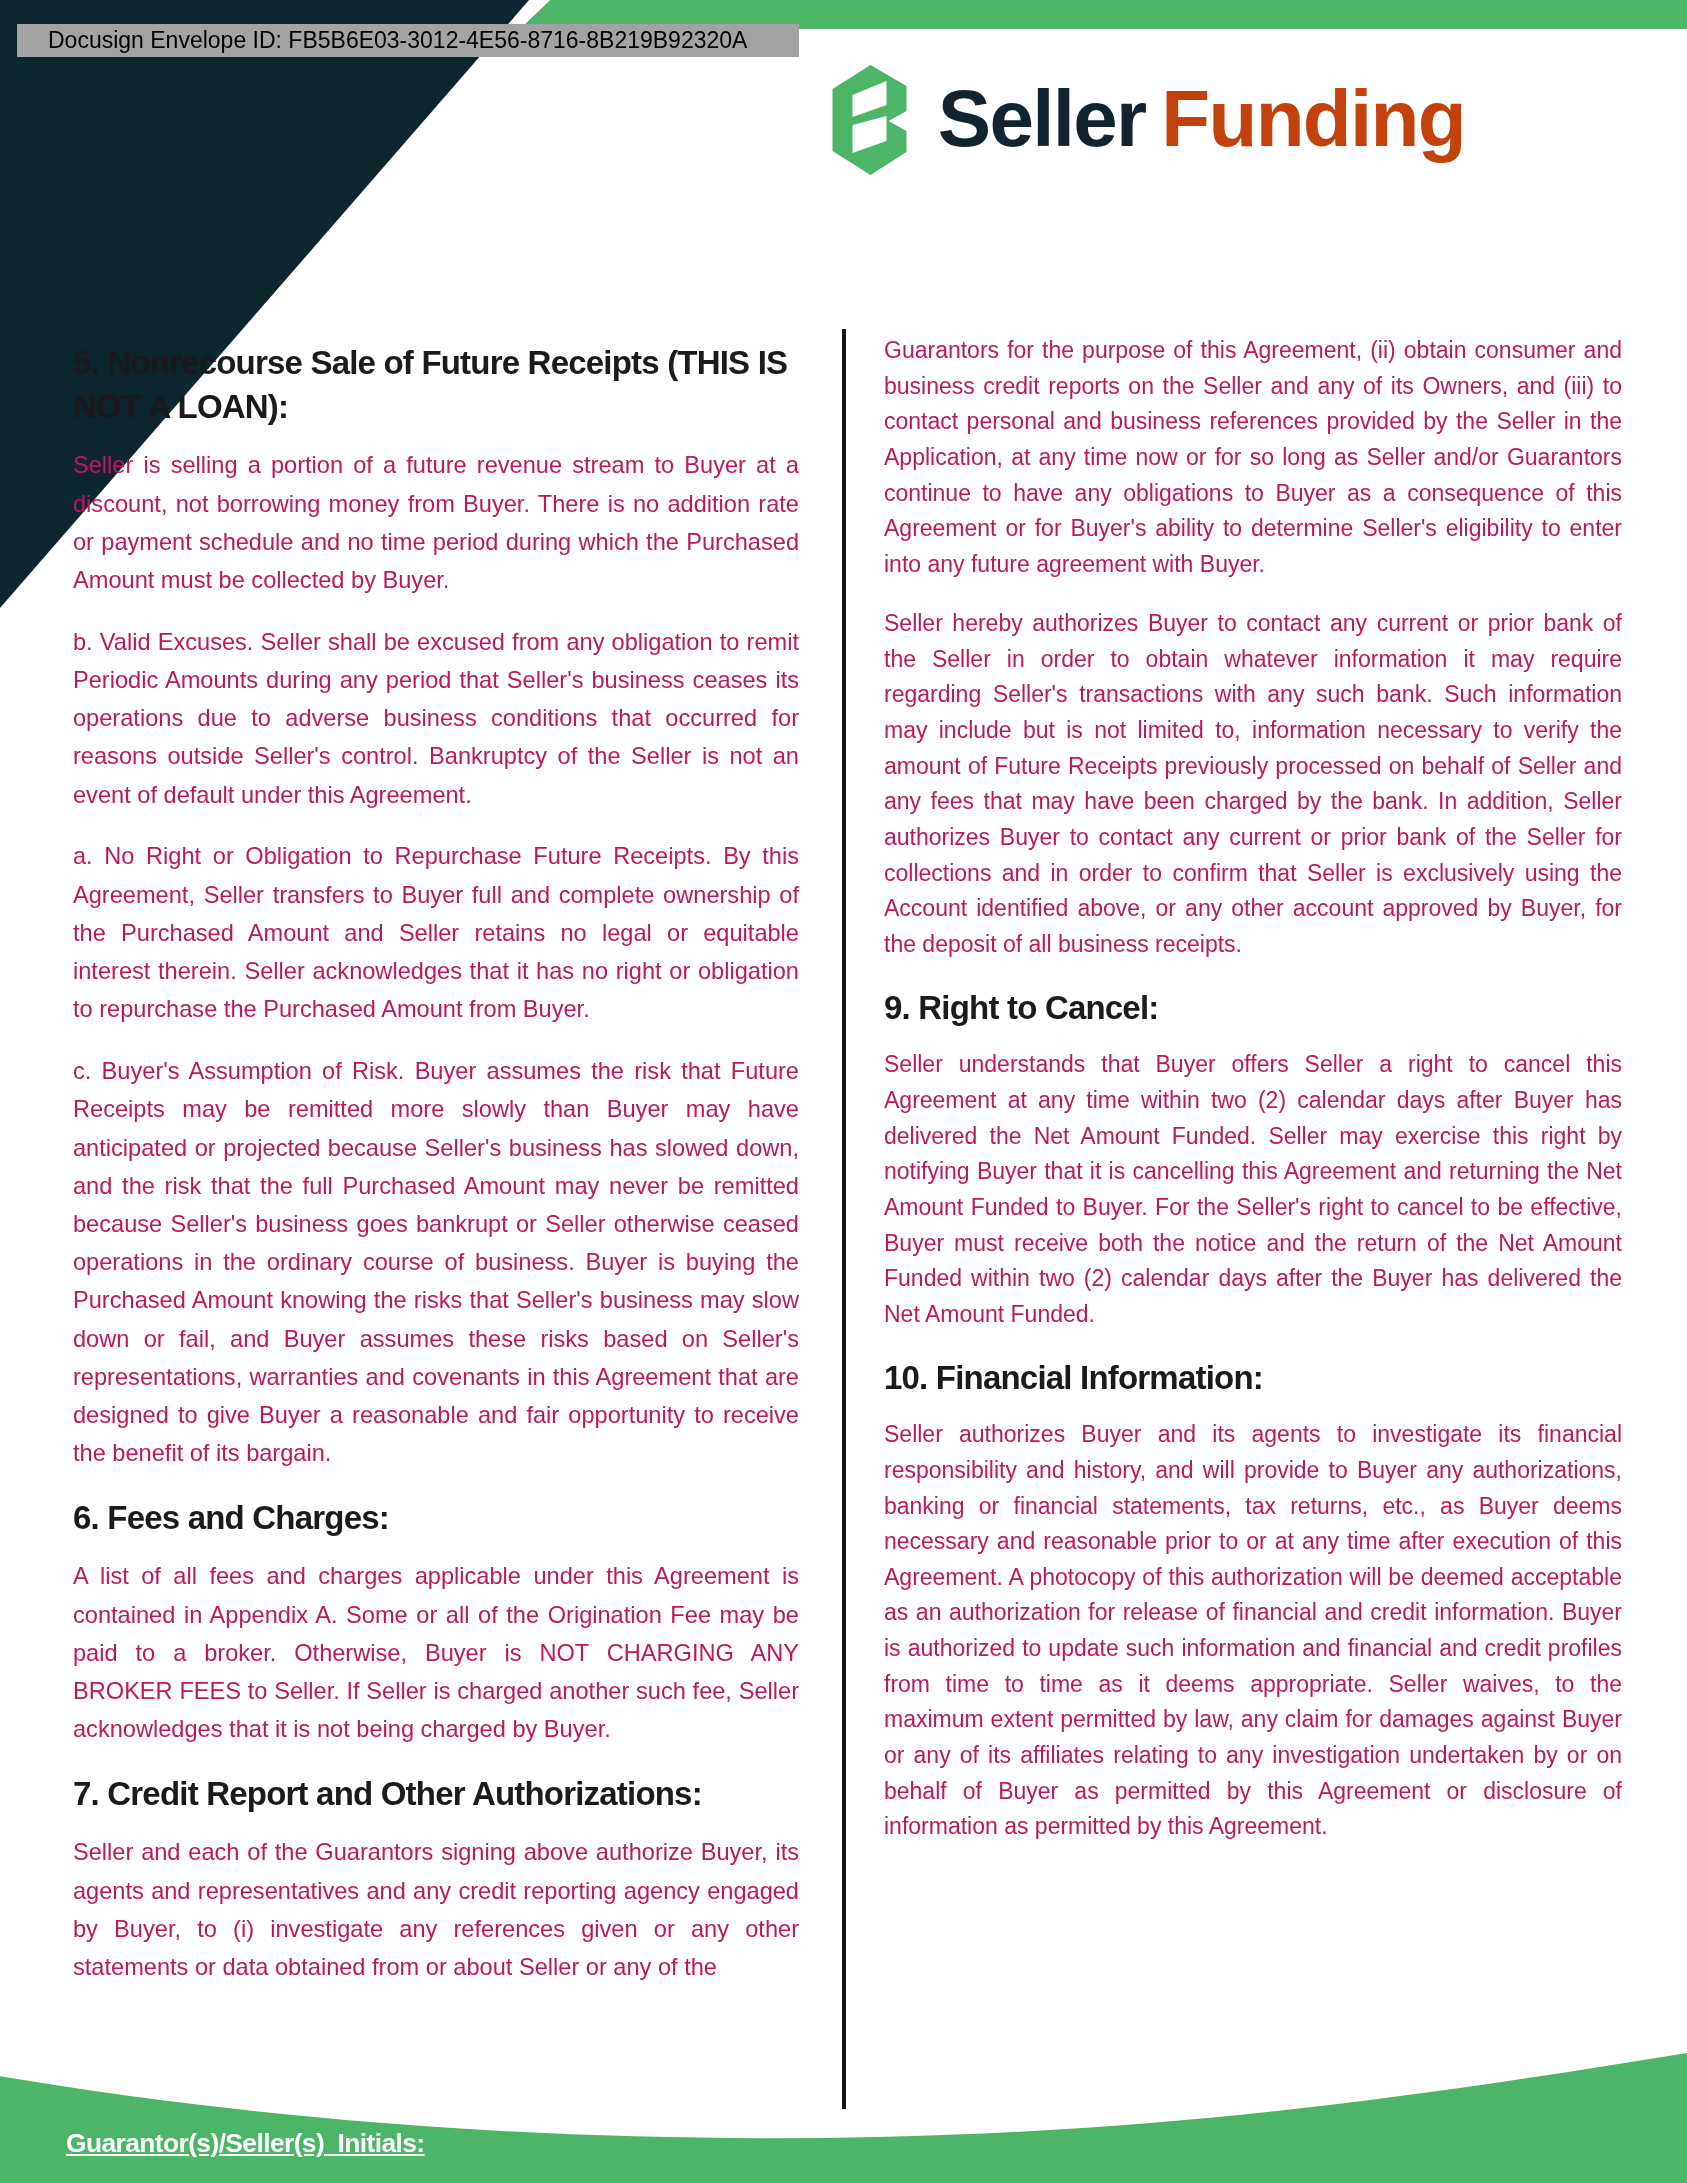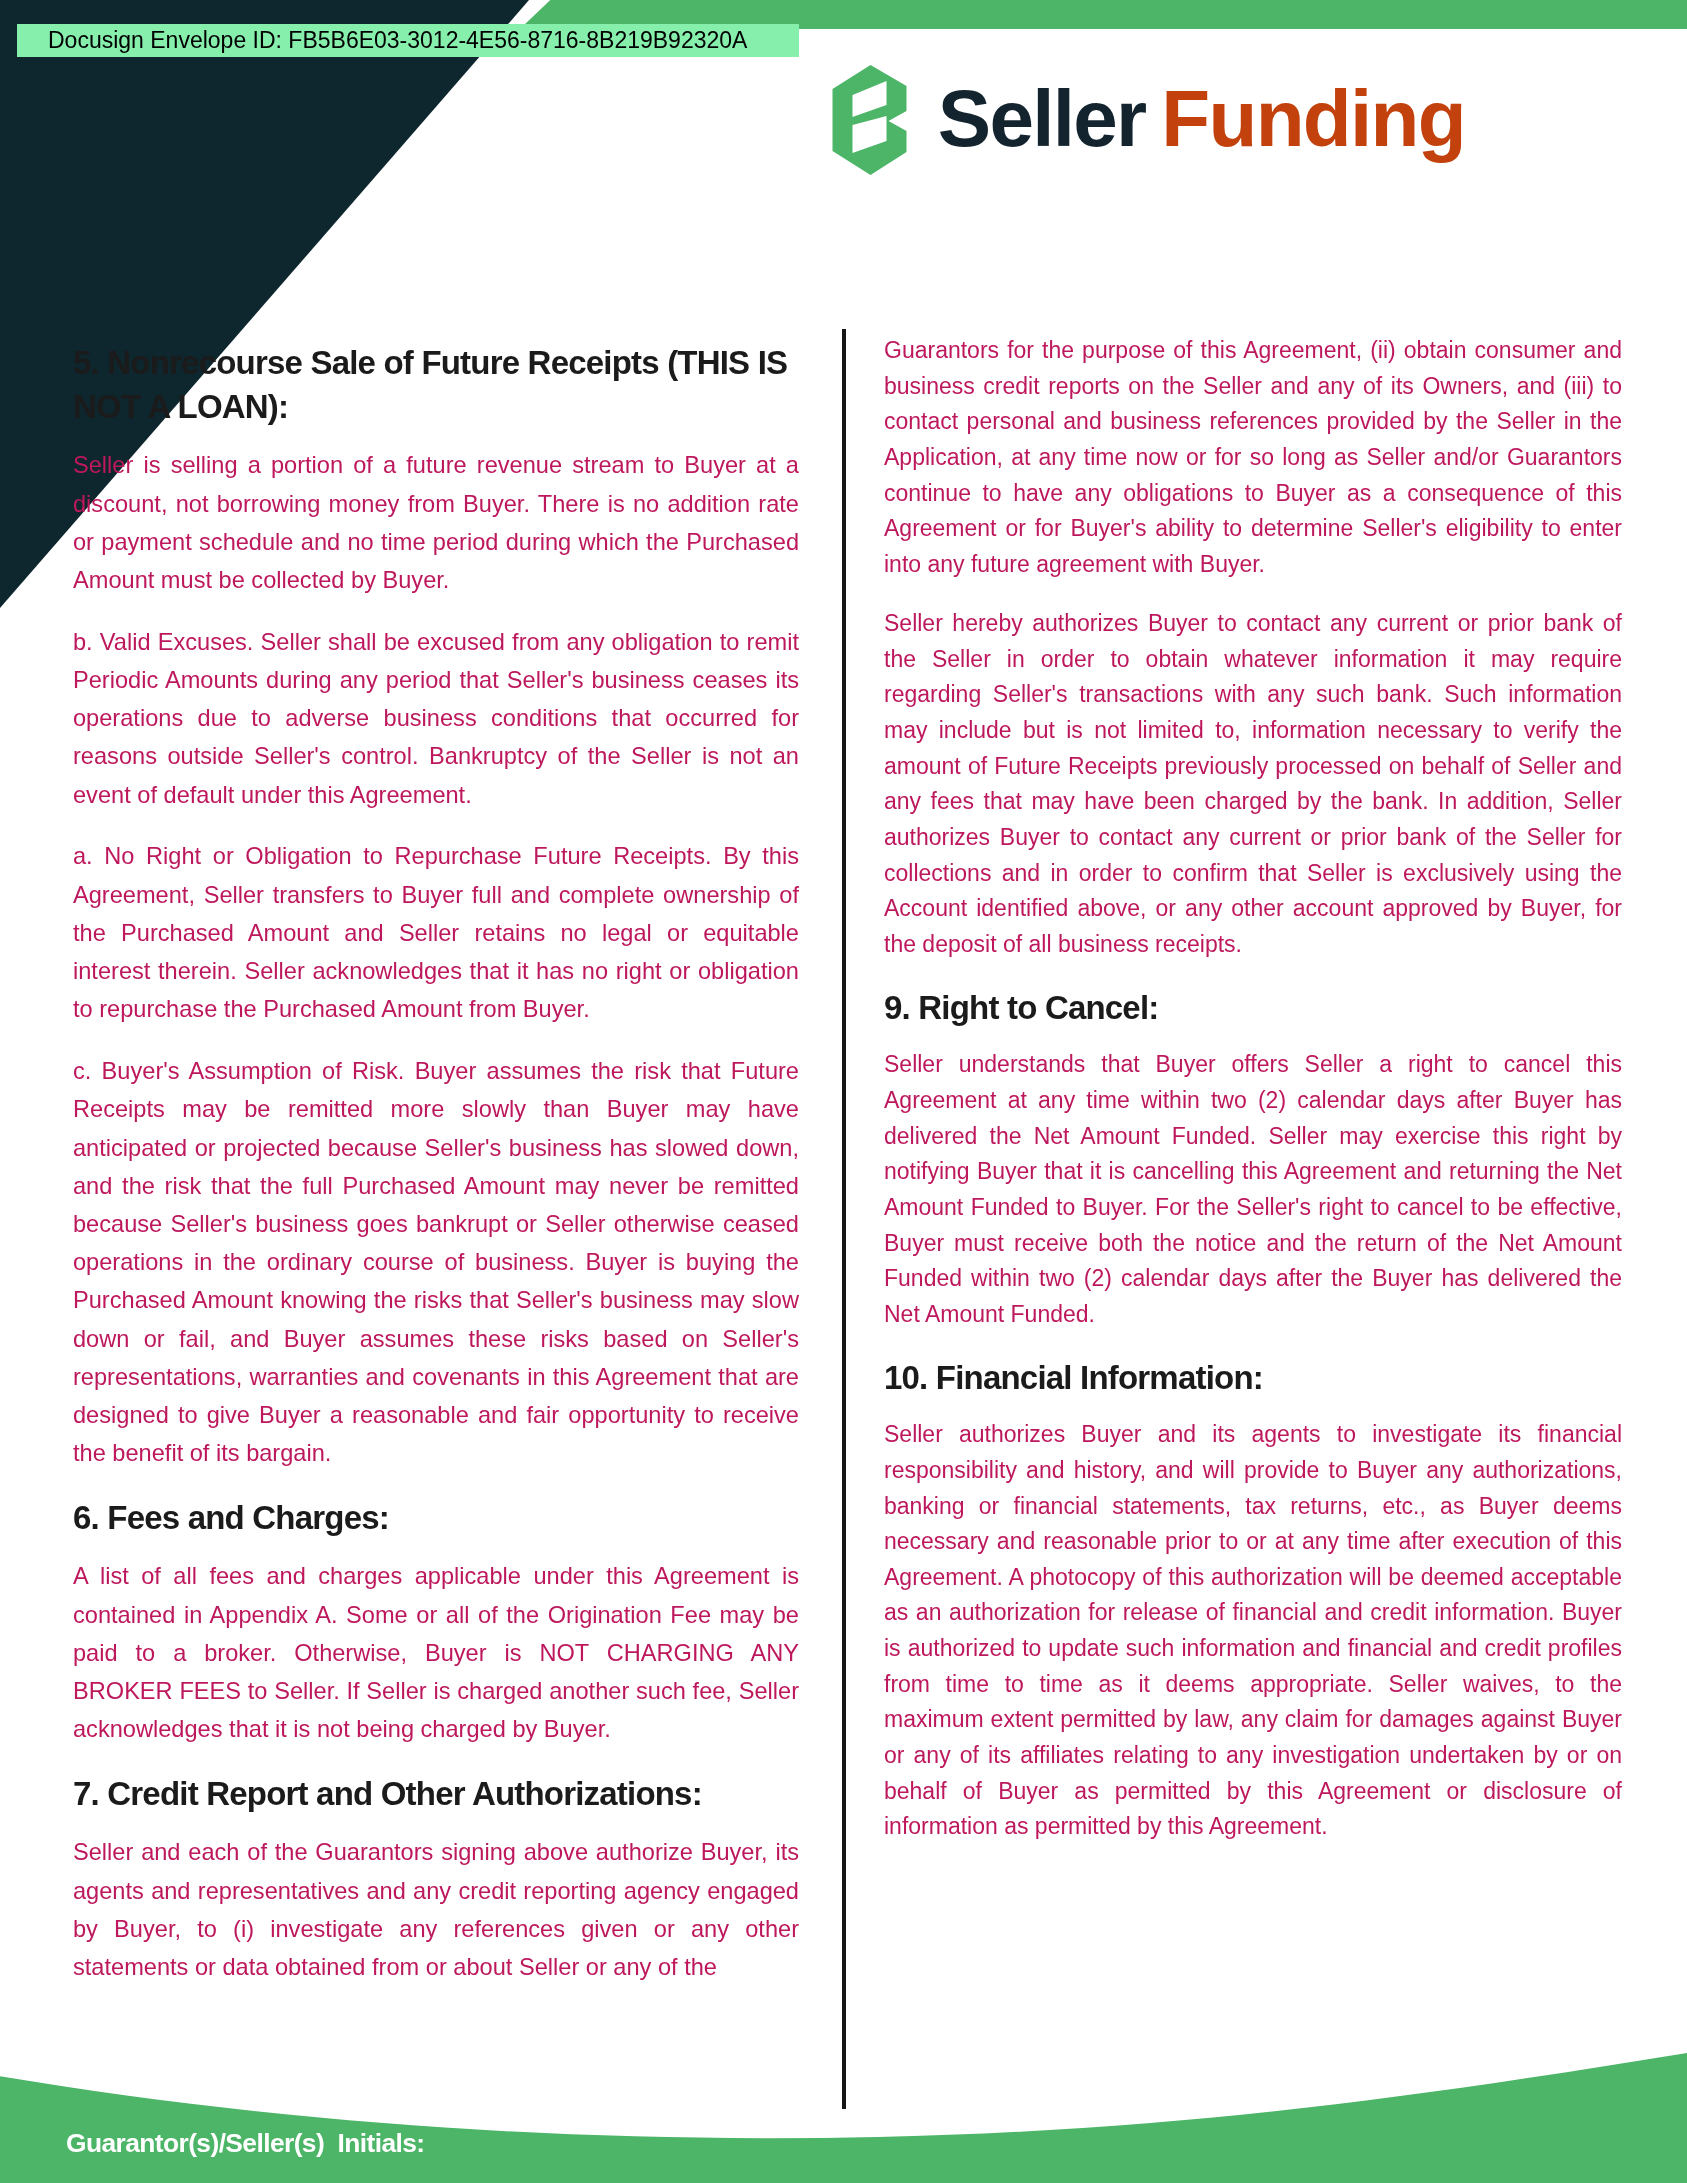--- a/index.html
+++ b/index.html
@@ -21,21 +21,21 @@
   }
   .top-band{
     position:absolute; left:0; top:0;
     width:1688px; height:29px;
     background:#4cb567;
     clip-path:polygon(32.6% 0, 100% 0, 100% 100%, 30.8% 100%);
   }
   .docu-band{
     position:absolute; left:17px; top:23.6px;
     width:782px; height:33px;
-    background:#86efac;
+    background:#a3a3a3;
     display:flex; align-items:center;
   }
   .docu-band span{
     padding-left:31px;
     font-size:23px;
     color:#000000;
     letter-spacing:0px;
     white-space:nowrap;
   }
   
@@ -84,20 +84,21 @@
   .footer-wave{
     position:absolute; left:0; top:2037px;
     width:1688px; height:146px;
   }
   .footer-label{
     position:absolute; left:66px; top:2128px;
     font-size:26.4px; font-weight:700;
     color:#ffffff;
     letter-spacing:-0.6px;
     white-space:nowrap;
+    text-decoration:underline;
   }
 </style>
 </head>
 <body>
 
 <div class="page">
 
   <div class="wedge"></div>
   <div class="top-band"></div>
 

